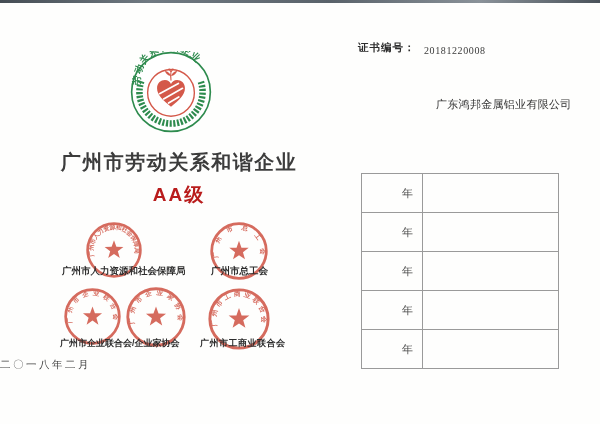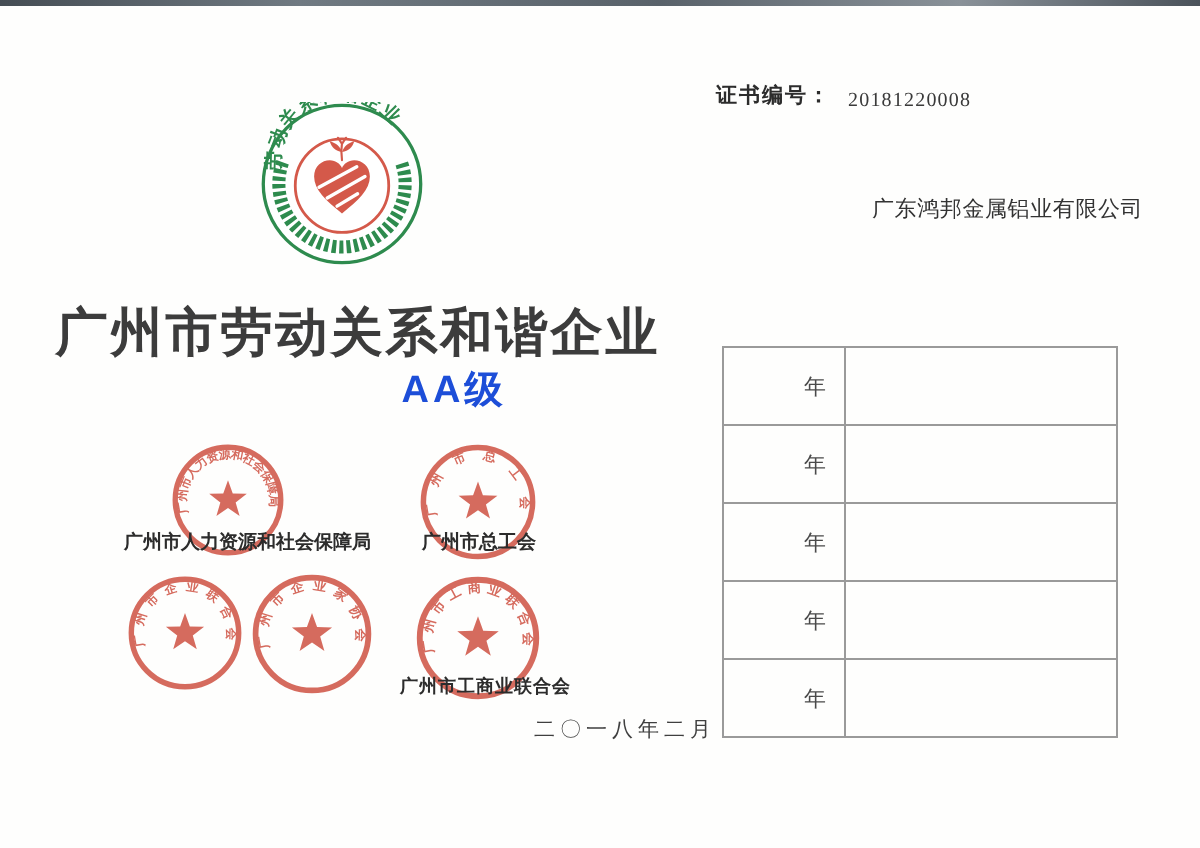--- a/index.html
+++ b/index.html
@@ -11,38 +11,38 @@
   .logo{position:absolute;left:130px;top:51px;width:82px;height:82px;}
   .logo .ring{fill:#fff;stroke:#2e8b4e;stroke-width:2;}
   .logo .laurel{fill:none;stroke:#2e8b4e;stroke-width:8;stroke-dasharray:2.6 1.9;}
   .logo .arc-text{fill:#2e8b4e;font-size:11.5px;font-weight:700;}
   .logo .inner-red{fill:#fff;stroke:#d4594a;stroke-width:1.7;}
   .logo .heart{fill:#d4594a;}
   .logo .hand{stroke:#fff;stroke-width:2.1;fill:none;stroke-linecap:round;}
   .logo .sprout{stroke:#d4594a;stroke-width:1.3;fill:none;stroke-linecap:round;}
   .logo .leaf{fill:#d4594a;}
   .title{position:absolute;left:0;top:149px;width:358px;text-align:center;
-        font-size:26px;font-weight:600;letter-spacing:1.5px;color:#3c3c3c;}
+        font-size:20px;font-weight:600;letter-spacing:1.5px;color:#3c3c3c;}
   .grade{position:absolute;left:0;top:182px;width:358px;text-align:center;
-        font-size:19px;font-weight:600;letter-spacing:2px;color:#1d4ed8;margin-left:48px;}
+        font-size:19px;font-weight:600;letter-spacing:2px;color:#b91c1c;}
   .seal{position:absolute;opacity:.85;}
   .seal .seal-ring{fill:none;stroke:#cf5243;stroke-width:4.6;}
   .seal .seal-star{fill:#cf5243;}
   .seal .seal-text{fill:#cf5243;font-size:10.5px;font-weight:700;font-family:"Liberation Sans",sans-serif;}
   .s1{left:85px;top:221px;width:58px;height:58px;}
   .s2{left:209px;top:221px;width:60px;height:60px;}
   .s3{left:63px;top:287px;width:59px;height:59px;}
   .s4{left:125px;top:286px;width:62px;height:62px;}
   .s5{left:207px;top:287px;width:64px;height:64px;}
   .issuer{position:absolute;font-weight:700;color:#2c2c2c;white-space:nowrap;}
   .i1{left:62px;top:265px;font-size:9.5px;}
   .i2{left:211px;top:265px;font-size:9.5px;}
   .i3{left:60px;top:337px;font-size:9px;}
   .i4{left:200px;top:337px;font-size:9px;letter-spacing:.5px;}
-  .issue-date{position:absolute;left:0;top:358px;width:358px;text-align:right;
+  .issue-date{position:absolute;left:0;top:358px;width:358px;text-align:left;
         font-size:10.5px;font-weight:500;letter-spacing:2.5px;color:#3f3f3f;}
   
   .fld-label{position:absolute;font-size:10.5px;font-weight:700;letter-spacing:1px;color:#2c2c2c;white-space:nowrap;}
   .cert-no-label{left:358px;top:41px;text-align:right;}
   .cert-no{position:absolute;left:424px;top:45px;font-family:"Liberation Serif",serif;
         font-size:10px;letter-spacing:.6px;color:#3a3a3a;}
   .holder-label{left:358px;top:94px;}
   .holder-name{position:absolute;left:436px;top:97px;font-family:"Liberation Serif",serif;
         font-size:11px;letter-spacing:.3px;color:#333;white-space:nowrap;}
   .verify-note{left:358px;top:155px;letter-spacing:.5px;}
@@ -118,20 +118,21 @@
   </svg>
   <svg class="seal s5" viewBox="0 0 100 100">
     <circle class="seal-ring" cx="50" cy="50" r="45.5"></circle>
     <path class="seal-star" d="M50,33 L54.1,44.4 L66.2,44.7 L56.6,52.1 L60,63.8 L50,56.9 L40,63.8 L43.4,52.1 L33.8,44.7 L45.9,44.4 Z"></path>
     <defs>
         <path id="arc5" d="M15.76,61.12 A36,36 0 1 1 84.24,61.12" fill="none"></path>
       </defs>
     <text class="seal-text"><textPath href="#arc5" textLength="130" lengthAdjust="spacing">广州市工商业联合会</textPath></text>
   </svg>
 
+  <div class="issuer i3">广州市企业联合会/企业家协会</div>
   <div class="issuer i4">广州市工商业联合会</div>
 
   <div class="issue-date">二〇一八年二月</div>
 
   <div class="fld-label cert-no-label">证书编号：</div>
   <div class="cert-no">20181220008</div>
 
   <div class="holder-name">广东鸿邦金属铝业有限公司</div>
 
 

